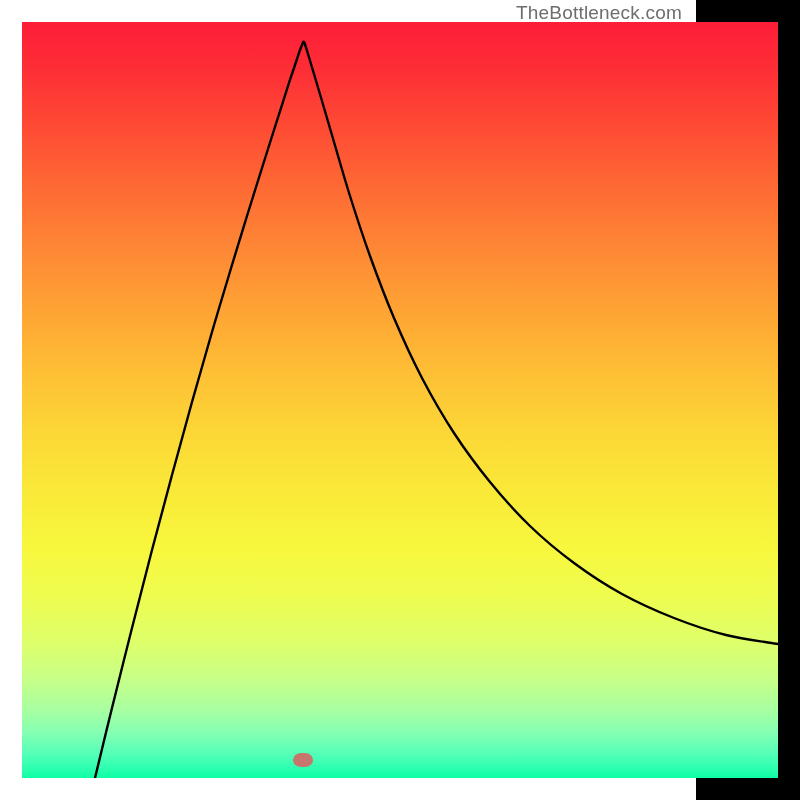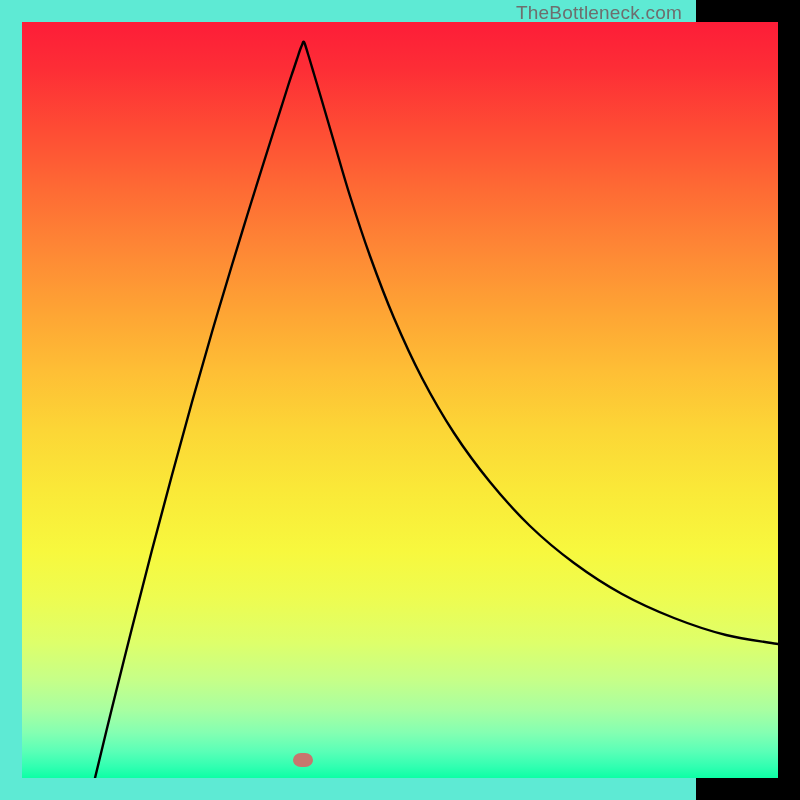--- a/index.html
+++ b/index.html
@@ -2,21 +2,21 @@
 <html><head>
 <meta charset="utf-8">
 <style>
   * { margin: 0; padding: 0; box-sizing: border-box; }
   html, body { width: 800px; height: 800px; overflow: hidden; }
   body { background: #000; font-family: Arial, Helvetica, sans-serif; }
   .frame {
     position: absolute;
     top: 0; left: 0;
     width: 696px; height: 800px;
-    background: #5eead4;
+    background: #ffffff;
   }
   .plot {
     position: absolute;
     top: 22px;
     left: 22px;
     width: 756px;
     height: 756px;
     overflow: hidden;
   }
   .gradient-bg {

